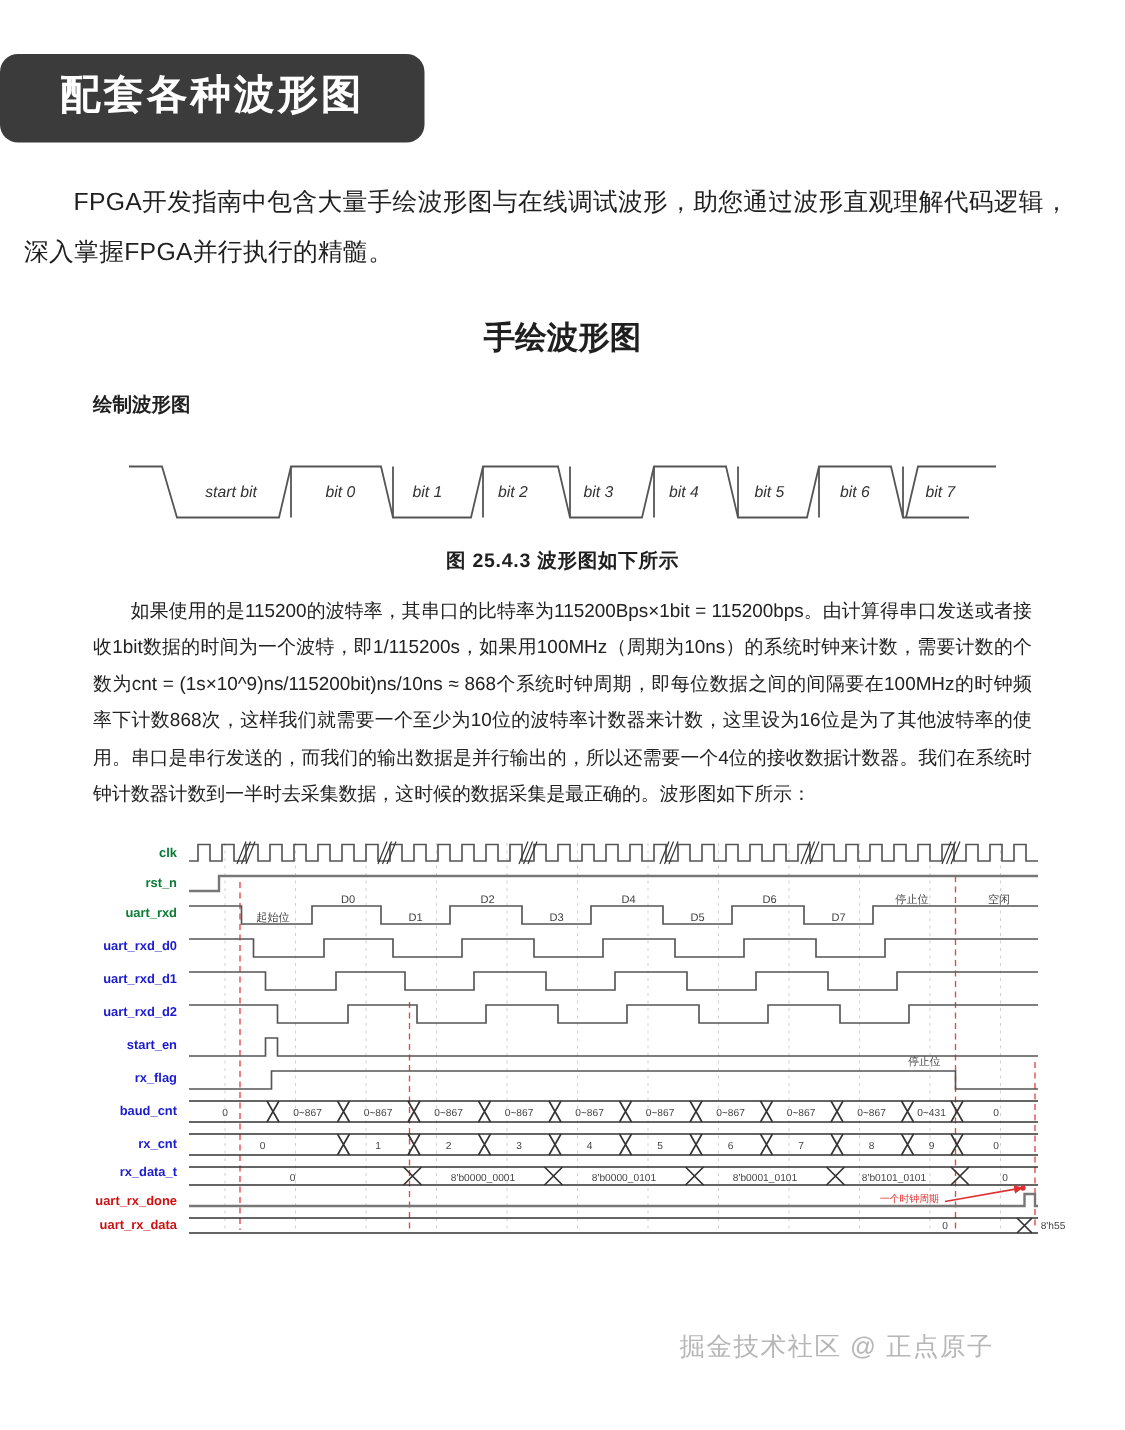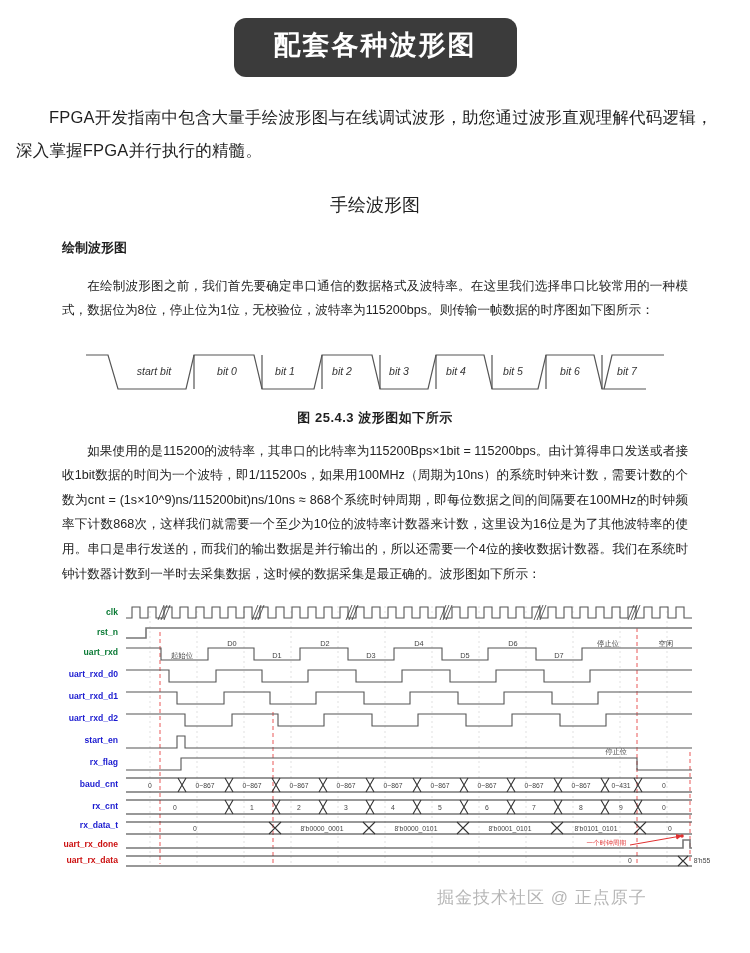--- a/index.html
+++ b/index.html
@@ -7,21 +7,21 @@
     width:750px;height:953px;
     background:#ffffff;
     font-family:"Liberation Sans","DejaVu Sans",sans-serif;
     color:#2b2b2b;
     overflow:hidden;
     position:relative;
   }
   .page{position:relative;width:750px;height:953px;background:#fff;}
 
   
-  .banner-wrap{display:flex;justify-content:center;padding-top:18px;}
+  .banner-wrap{display:flex;padding-top:36px;}
   .banner{
     background:#3b3b3b;color:#fff;
     border-radius:12px;
     padding:13px 40px 16px;
     font-size:27px;font-weight:bold;
     letter-spacing:2px;
     line-height:1.1;
   }
 
   
@@ -30,22 +30,22 @@
     font-size:16.5px;
     line-height:2.0;
     text-indent:2em;
     color:#1f1f1f;
     letter-spacing:.2px;
   }
 
   
   .sec-head{
     text-align:center;
-    font-size:18px;
-    font-weight:normal;
+    font-size:21px;
+    font-weight:bold;
     margin-top:26px;
     color:#1f1f1f;
   }
   .sub-head{
     margin:22px 0 17px 62px;
     font-size:13px;
     font-weight:bold;
     color:#1f1f1f;
   }
 
@@ -70,21 +70,21 @@
     letter-spacing:.5px;
   }
 
   
   .timing-wrap{margin:16px auto 16px;width:690px;height:270px;position:relative;}
   .timing-wrap svg{display:block;}
 
   
   .watermark{
     position:absolute;
-    left:437px;top:886px;
+    left:453px;top:886px;
     font-size:17px;
     color:#9a9a9a;
     opacity:.72;
     white-space:nowrap;
     font-weight:500;
     letter-spacing:1px;
   }
   .bottom-cap{
     position:absolute;left:0;right:0;top:916px;
     text-align:center;font-size:13px;font-weight:bold;color:#1f1f1f;
@@ -98,21 +98,20 @@
 
   <div class="banner-wrap">
     <div class="banner">配套各种波形图</div>
   </div>
 
   <p class="intro">FPGA开发指南中包含大量手绘波形图与在线调试波形，助您通过波形直观理解代码逻辑，深入掌握FPGA并行执行的精髓。</p>
 
   <div class="sec-head">手绘波形图</div>
   <div class="sub-head">绘制波形图</div>
 
-  <p class="body-p">在绘制波形图之前，我们首先要确定串口通信的数据格式及波特率。在这里我们选择串口比较常用的一种模式，数据位为8位，停止位为1位，无校验位，波特率为115200bps。则传输一帧数据的时序图如下图所示：</p>
 
   <div class="frame-fig">
     <svg width="578" height="56" viewBox="0 0 578 56">
       <g stroke="#555" stroke-width="1.2" fill="none" shape-rendering="geometricPrecision">
 
         <path d="M0,10 L22,10 L32,44 L40,44"></path>
 
         <path d="M40,44 L100,44 L108,10 L114,10 L168,10 L176,44 L180,44"></path>
         <path d="M180,44 L228,44 L236,10 L240,10 L286,10 L294,44 L298,44"></path>
         <path d="M298,44 L342,44 L350,10 L352,10 L398,10 L406,44 L408,44"></path>

